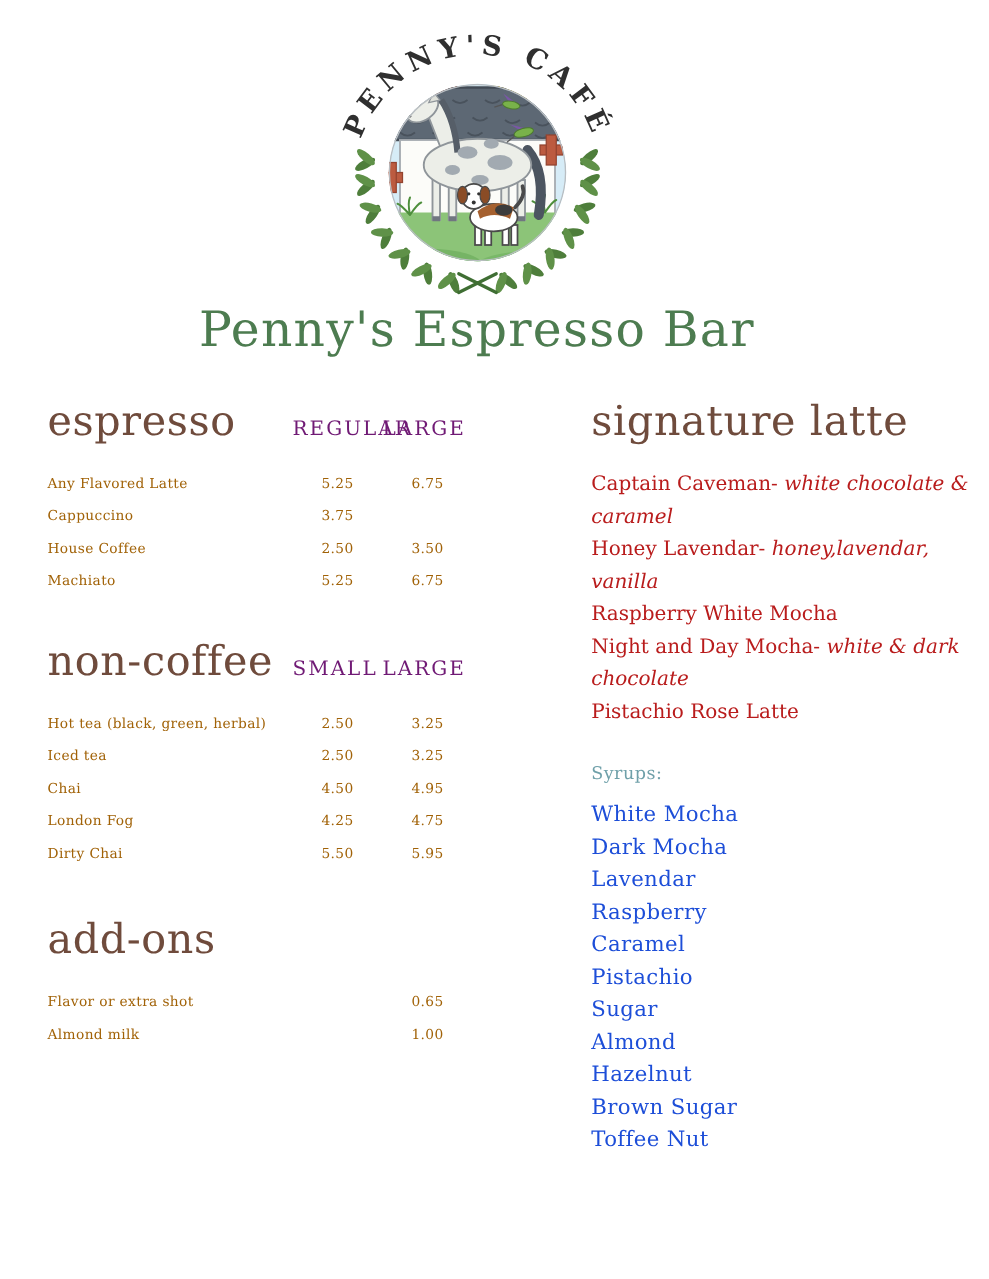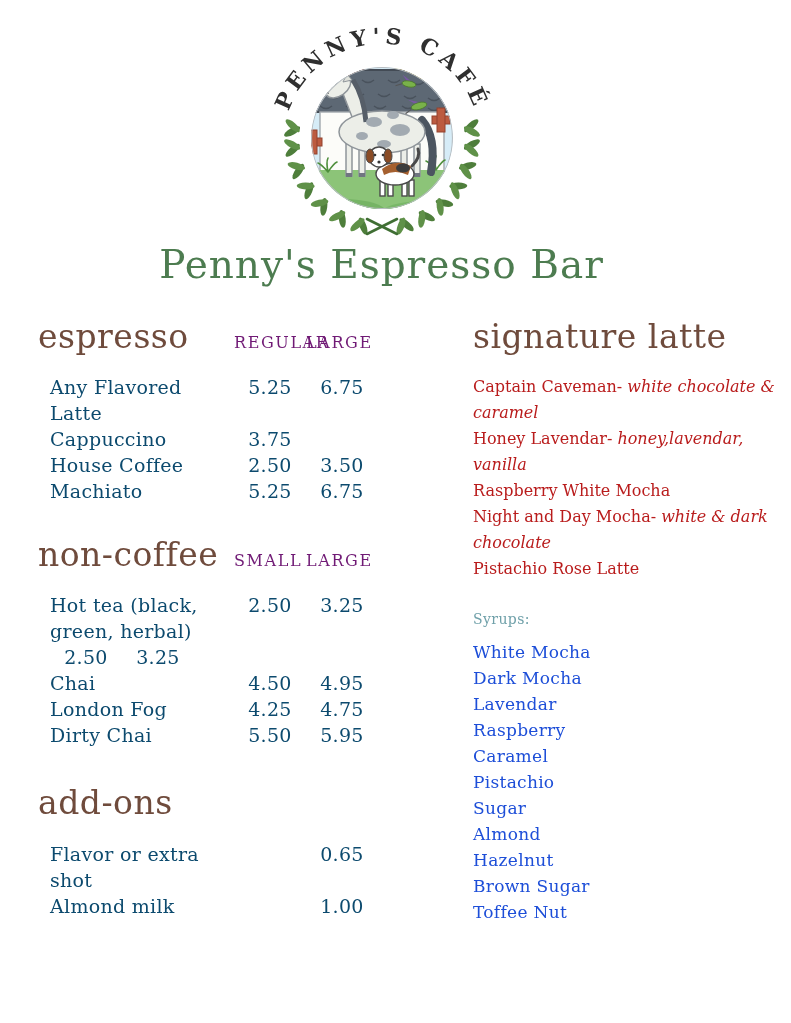--- a/index.html
+++ b/index.html
@@ -29,21 +29,21 @@
     color:#6f4b3c;line-height:1.22;
   }
   .head-row{display:flex;align-items:baseline;}
   .head-row .section-heading{flex:1;}
   .size-col{
     width:72px;flex:0 0 72px;
     font-size:16px;letter-spacing:1.6px;color:#701a75;
   }
 
   .rows{margin-top:17px;}
-  .row{display:flex;align-items:flex-start;font-size:19px;line-height:26px;color:#0c4a6e;letter-spacing:.3px;margin-left:12px;}
+  .row{display:flex;align-items:flex-start;font-size:11px;line-height:26px;color:#a16207;letter-spacing:.3px;}
   .row .item-name{flex:1;padding-right:4px;}
   .price{width:72px;flex:0 0 72px;text-align:center;}
 
   .sec-noncoffee{margin-top:31px;}
   .sec-addons{margin-top:35px;}
 
   
   .sig-items{margin-top:17px;}
   .sig-item{font-size:16px;line-height:26px;color:#b91c1c;}
   .sig-desc{font-style:italic;}
@@ -235,20 +235,21 @@
           <span class="size-col">SMALL</span>
           <span class="size-col">LARGE</span>
         </div>
         <div class="rows">
           <div class="row">
             <span class="item-name">Hot tea (black, green, herbal)</span>
             <span class="price">2.50</span>
             <span class="price">3.25</span>
           </div>
           <div class="row">
+            <span class="item-name">Iced tea</span>
             <span class="price">2.50</span>
             <span class="price">3.25</span>
           </div>
           <div class="row">
             <span class="item-name">Chai</span>
             <span class="price">4.50</span>
             <span class="price">4.95</span>
           </div>
           <div class="row">
             <span class="item-name">London Fog</span>

